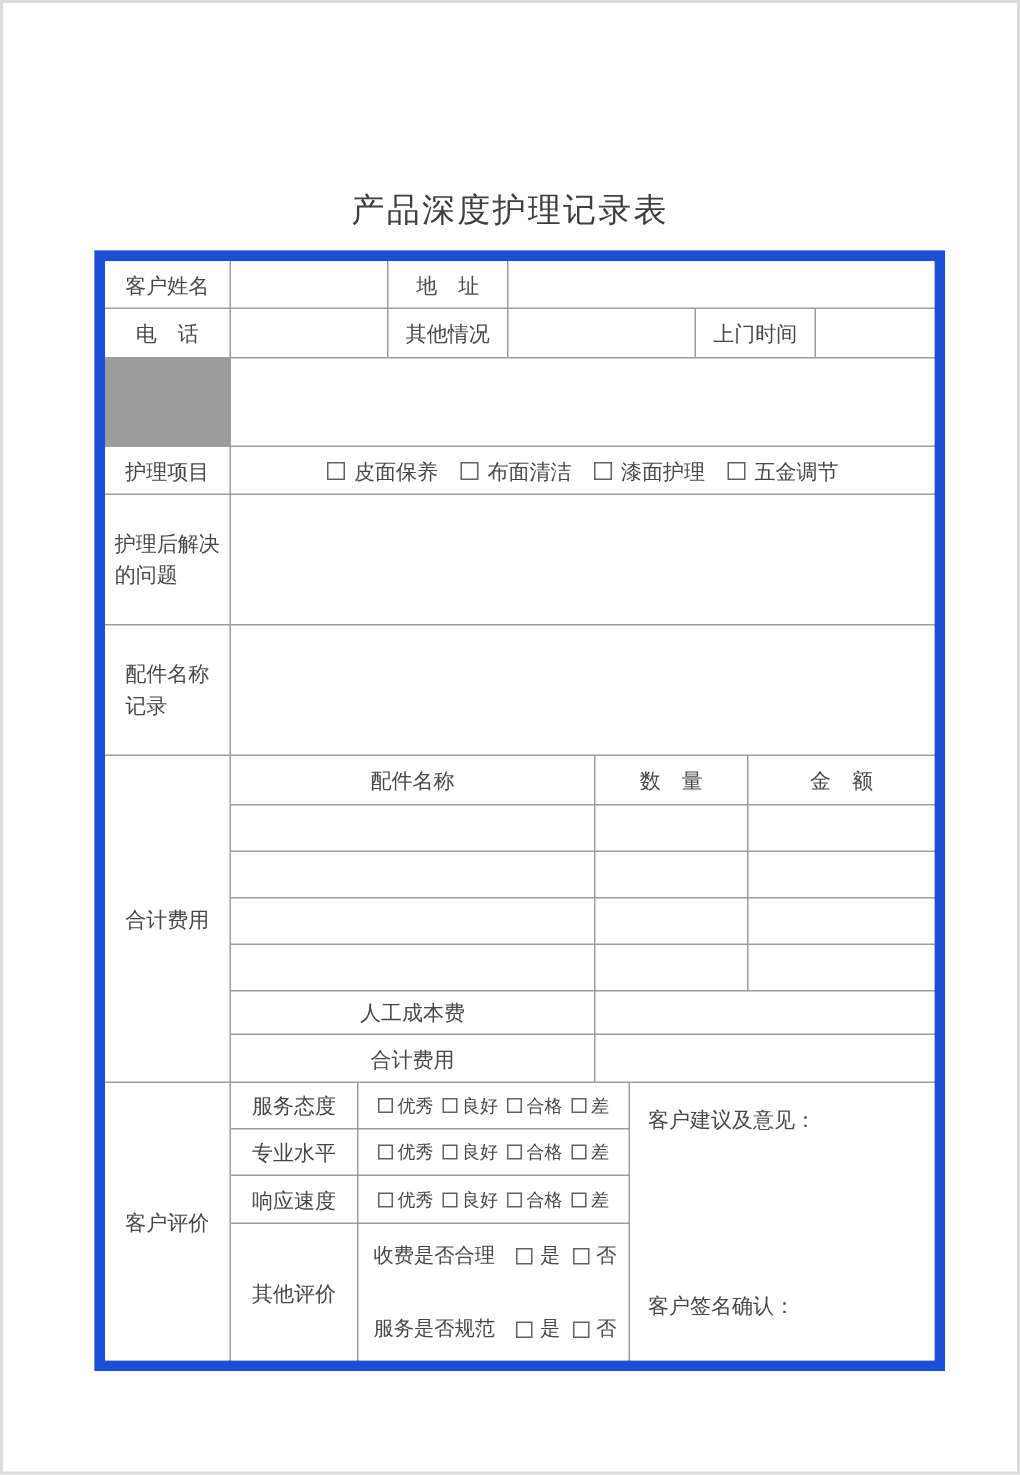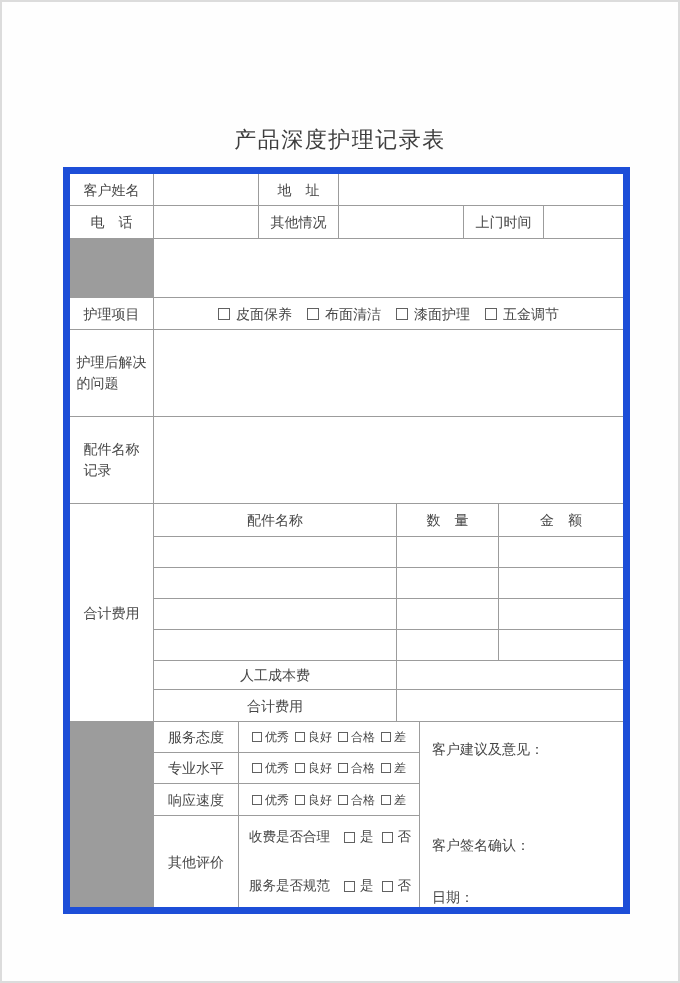--- a/index.html
+++ b/index.html
@@ -30,22 +30,22 @@
   .rate-opts { gap:6px; font-size:12px; }
   .rate-opts .cbx { width:10px; height:10px; margin-right:3px; }
   .other-eval {
     flex-direction:column; align-items:flex-start; justify-content:flex-start;
     padding:11px 0 0 10px; gap:29px; font-size:13.5px; box-sizing:border-box;
   }
   .other-eval .line { display:flex; align-items:center; }
   .other-eval .yn { margin-left:14px; display:inline-flex; gap:8px; }
   .other-eval .cbx { width:11px; height:11px; margin-right:5px; }
   .note-cell {
-    flex-direction:column; align-items:flex-start; justify-content:flex-end;
-    padding:14px 0 0 12px; box-sizing:border-box;
+    flex-direction:column; align-items:flex-start; justify-content:flex-start;
+    padding:14px 0 0 12px; box-sizing:border-box;gap:28px;
   }
   .note-cell .sig { margin-top:76px; }
   .note-cell .date { margin-top:32px; }
 </style>
 </head>
 <body>
 
 <div class="page">
   <h1 class="title">产品深度护理记录表</h1>
 
@@ -112,20 +112,21 @@
 
     <div class="cell" style="grid-area:11/2/12/6"></div>
     <div class="cell" style="grid-area:11/6/12/9"></div>
     <div class="cell" style="grid-area:11/9/12/11"></div>
 
     <div class="cell" style="grid-area:12/2/13/6">人工成本费</div>
     <div class="cell" style="grid-area:12/6/13/11"></div>
     <div class="cell" style="grid-area:13/2/14/6">合计费用</div>
     <div class="cell" style="grid-area:13/6/14/11"></div>
 
+    <div class="cell" style="grid-area:14/1/18/2">客户评价</div>
 
     <div class="cell" style="grid-area:14/2/15/3">服务态度</div>
     <div class="cell rate-opts" style="grid-area:14/3/15/7">
       <span class="opt">
           <span class="cbx"></span>
           <span>优秀</span>
         </span>
       <span class="opt">
           <span class="cbx"></span>
           <span>良好</span>

